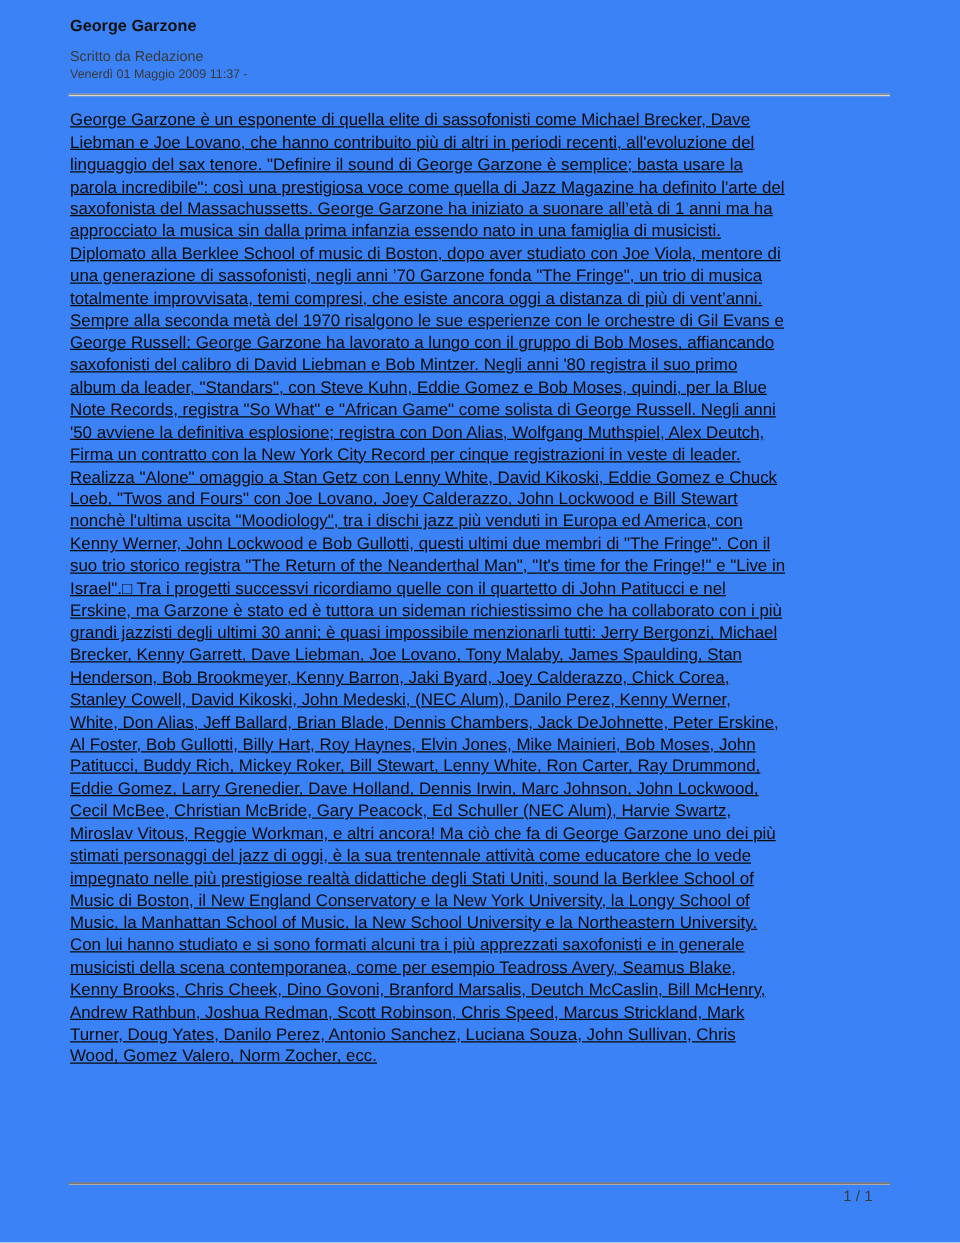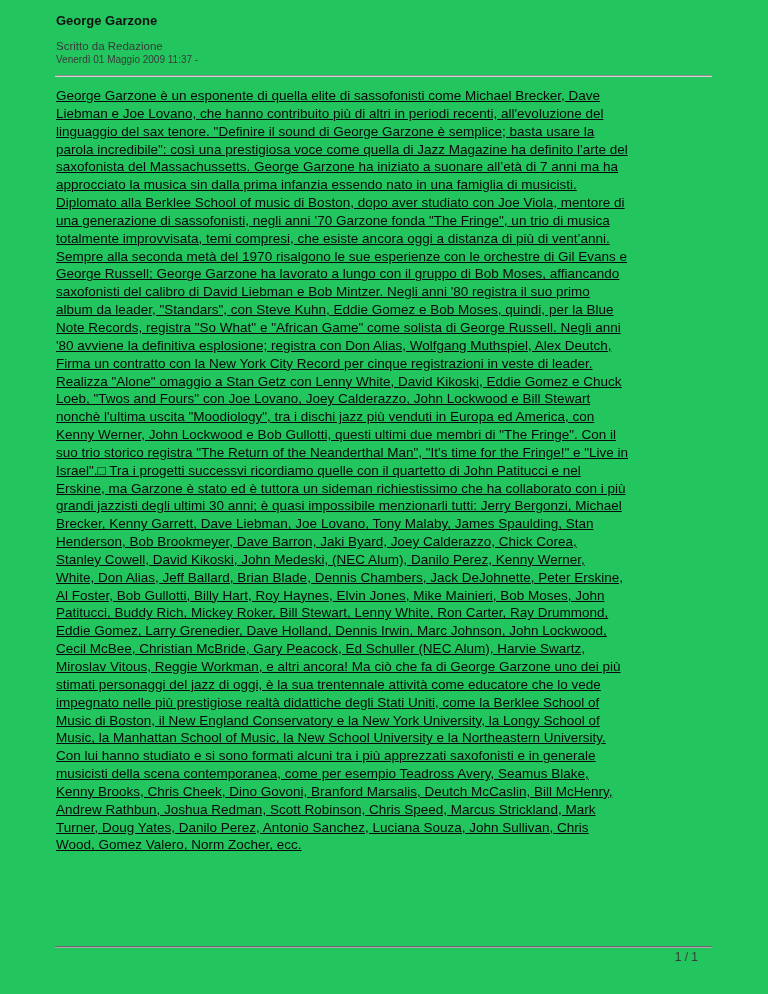--- a/index.html
+++ b/index.html
@@ -5,21 +5,21 @@
 <style>
   html, body {
     margin: 0;
     padding: 0;
     background: #ffffff;
   }
   .page {
     position: relative;
     width: 768px;
     height: 994px;
-    background: #22c55e;
+    background: #3b82f6;
     font-family: "Liberation Sans", sans-serif;
     color: #000000;
     overflow: hidden;
   }
   .article-title {
     position: absolute;
     left: 56px;
     top: 13px;
     margin: 0;
     font-size: 13px;
@@ -94,51 +94,51 @@
 
   <div class="article-dateline">Venerdì 01 Maggio 2009 11:37 - </div>
 
   <div class="rule rule-header"></div>
 
   <div class="article-body">
       <div class="text-line">George Garzone è un esponente di quella elite di sassofonisti come Michael Brecker, Dave</div>
       <div class="text-line">Liebman e Joe Lovano, che hanno contribuito più di altri in periodi recenti, all'evoluzione del</div>
       <div class="text-line">linguaggio del sax tenore. "Definire il sound di George Garzone è semplice; basta usare la</div>
       <div class="text-line">parola incredibile": così una prestigiosa voce come quella di Jazz Magazine ha definito l'arte del</div>
-      <div class="text-line">saxofonista del Massachussetts. George Garzone ha iniziato a suonare all’età di 7 anni ma ha</div>
+      <div class="text-line">saxofonista del Massachussetts. George Garzone ha iniziato a suonare all’età di 1 anni ma ha</div>
       <div class="text-line">approcciato la musica sin dalla prima infanzia essendo nato in una famiglia di musicisti.</div>
       <div class="text-line">Diplomato alla Berklee School of music di Boston, dopo aver studiato con Joe Viola, mentore di</div>
       <div class="text-line">una generazione di sassofonisti, negli anni ’70 Garzone fonda "The Fringe", un trio di musica</div>
       <div class="text-line">totalmente improvvisata, temi compresi, che esiste ancora oggi a distanza di più di vent’anni.</div>
       <div class="text-line">Sempre alla seconda metà del 1970 risalgono le sue esperienze con le orchestre di Gil Evans e</div>
       <div class="text-line">George Russell; George Garzone ha lavorato a lungo con il gruppo di Bob Moses, affiancando</div>
       <div class="text-line">saxofonisti del calibro di David Liebman e Bob Mintzer. Negli anni '80 registra il suo primo</div>
       <div class="text-line">album da leader, "Standars", con Steve Kuhn, Eddie Gomez e Bob Moses, quindi, per la Blue</div>
       <div class="text-line">Note Records, registra "So What" e "African Game" come solista di George Russell. Negli anni</div>
-      <div class="text-line">'80 avviene la definitiva esplosione; registra con Don Alias, Wolfgang Muthspiel, Alex Deutch,</div>
+      <div class="text-line">'50 avviene la definitiva esplosione; registra con Don Alias, Wolfgang Muthspiel, Alex Deutch,</div>
       <div class="text-line">Firma un contratto con la New York City Record per cinque registrazioni in veste di leader.</div>
       <div class="text-line">Realizza "Alone" omaggio a Stan Getz con Lenny White, David Kikoski, Eddie Gomez e Chuck</div>
       <div class="text-line">Loeb, "Twos and Fours" con Joe Lovano, Joey Calderazzo, John Lockwood e Bill Stewart</div>
       <div class="text-line">nonchè l'ultima uscita "Moodiology", tra i dischi jazz più venduti in Europa ed America, con</div>
       <div class="text-line">Kenny Werner, John Lockwood e Bob Gullotti, questi ultimi due membri di "The Fringe". Con il</div>
       <div class="text-line">suo trio storico registra "The Return of the Neanderthal Man", "It's time for the Fringe!" e "Live in</div>
       <div class="text-line">Israel".□ Tra i progetti successvi ricordiamo quelle con il quartetto di John Patitucci e nel</div>
       <div class="text-line">Erskine, ma Garzone è stato ed è tuttora un sideman richiestissimo che ha collaborato con i più</div>
       <div class="text-line">grandi jazzisti degli ultimi 30 anni; è quasi impossibile menzionarli tutti: Jerry Bergonzi, Michael</div>
       <div class="text-line">Brecker, Kenny Garrett, Dave Liebman, Joe Lovano, Tony Malaby, James Spaulding, Stan</div>
-      <div class="text-line">Henderson, Bob Brookmeyer, Dave Barron, Jaki Byard, Joey Calderazzo, Chick Corea,</div>
+      <div class="text-line">Henderson, Bob Brookmeyer, Kenny Barron, Jaki Byard, Joey Calderazzo, Chick Corea,</div>
       <div class="text-line">Stanley Cowell, David Kikoski, John Medeski, (NEC Alum), Danilo Perez, Kenny Werner,</div>
       <div class="text-line">White, Don Alias, Jeff Ballard, Brian Blade, Dennis Chambers, Jack DeJohnette, Peter Erskine,</div>
       <div class="text-line">Al Foster, Bob Gullotti, Billy Hart, Roy Haynes, Elvin Jones, Mike Mainieri, Bob Moses, John</div>
       <div class="text-line">Patitucci, Buddy Rich, Mickey Roker, Bill Stewart, Lenny White, Ron Carter, Ray Drummond,</div>
       <div class="text-line">Eddie Gomez, Larry Grenedier, Dave Holland, Dennis Irwin, Marc Johnson, John Lockwood,</div>
       <div class="text-line">Cecil McBee, Christian McBride, Gary Peacock, Ed Schuller (NEC Alum), Harvie Swartz,</div>
       <div class="text-line">Miroslav Vitous, Reggie Workman, e altri ancora! Ma ciò che fa di George Garzone uno dei più</div>
       <div class="text-line">stimati personaggi del jazz di oggi, è la sua trentennale attività come educatore che lo vede</div>
-      <div class="text-line">impegnato nelle più prestigiose realtà didattiche degli Stati Uniti, come la Berklee School of</div>
+      <div class="text-line">impegnato nelle più prestigiose realtà didattiche degli Stati Uniti, sound la Berklee School of</div>
       <div class="text-line">Music di Boston, il New England Conservatory e la New York University, la Longy School of</div>
       <div class="text-line">Music, la Manhattan School of Music, la New School University e la Northeastern University.</div>
       <div class="text-line">Con lui hanno studiato e si sono formati alcuni tra i più apprezzati saxofonisti e in generale</div>
       <div class="text-line">musicisti della scena contemporanea, come per esempio Teadross Avery, Seamus Blake,</div>
       <div class="text-line">Kenny Brooks, Chris Cheek, Dino Govoni, Branford Marsalis, Deutch McCaslin, Bill McHenry,</div>
       <div class="text-line">Andrew Rathbun, Joshua Redman, Scott Robinson, Chris Speed, Marcus Strickland, Mark</div>
       <div class="text-line">Turner, Doug Yates, Danilo Perez, Antonio Sanchez, Luciana Souza, John Sullivan, Chris</div>
       <div class="text-line">Wood, Gomez Valero, Norm Zocher, ecc.</div>
     </div>
 

